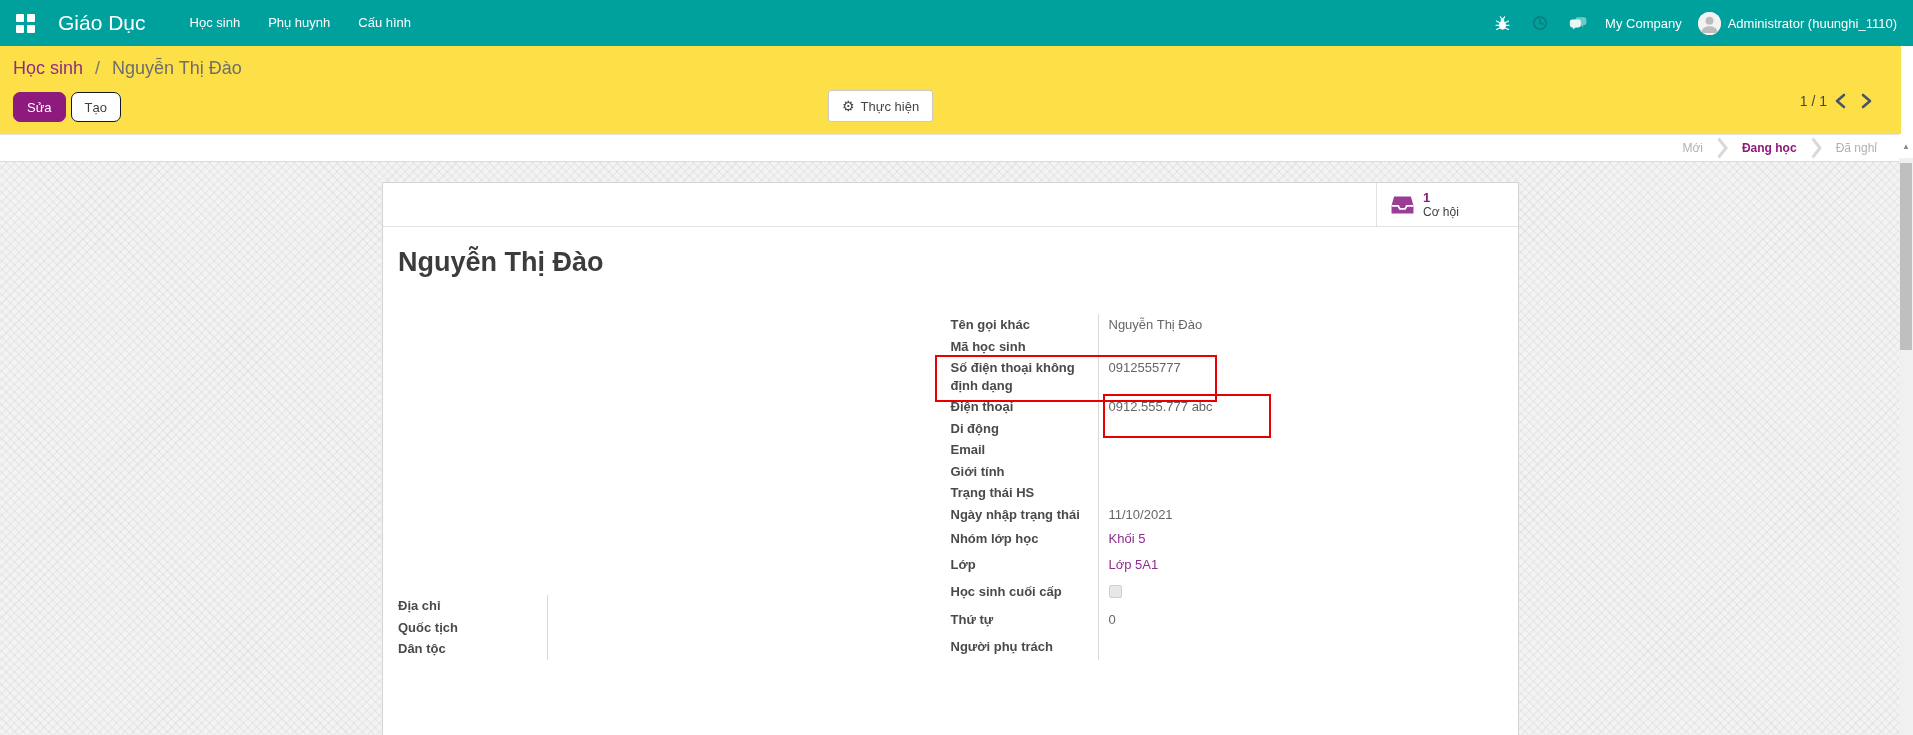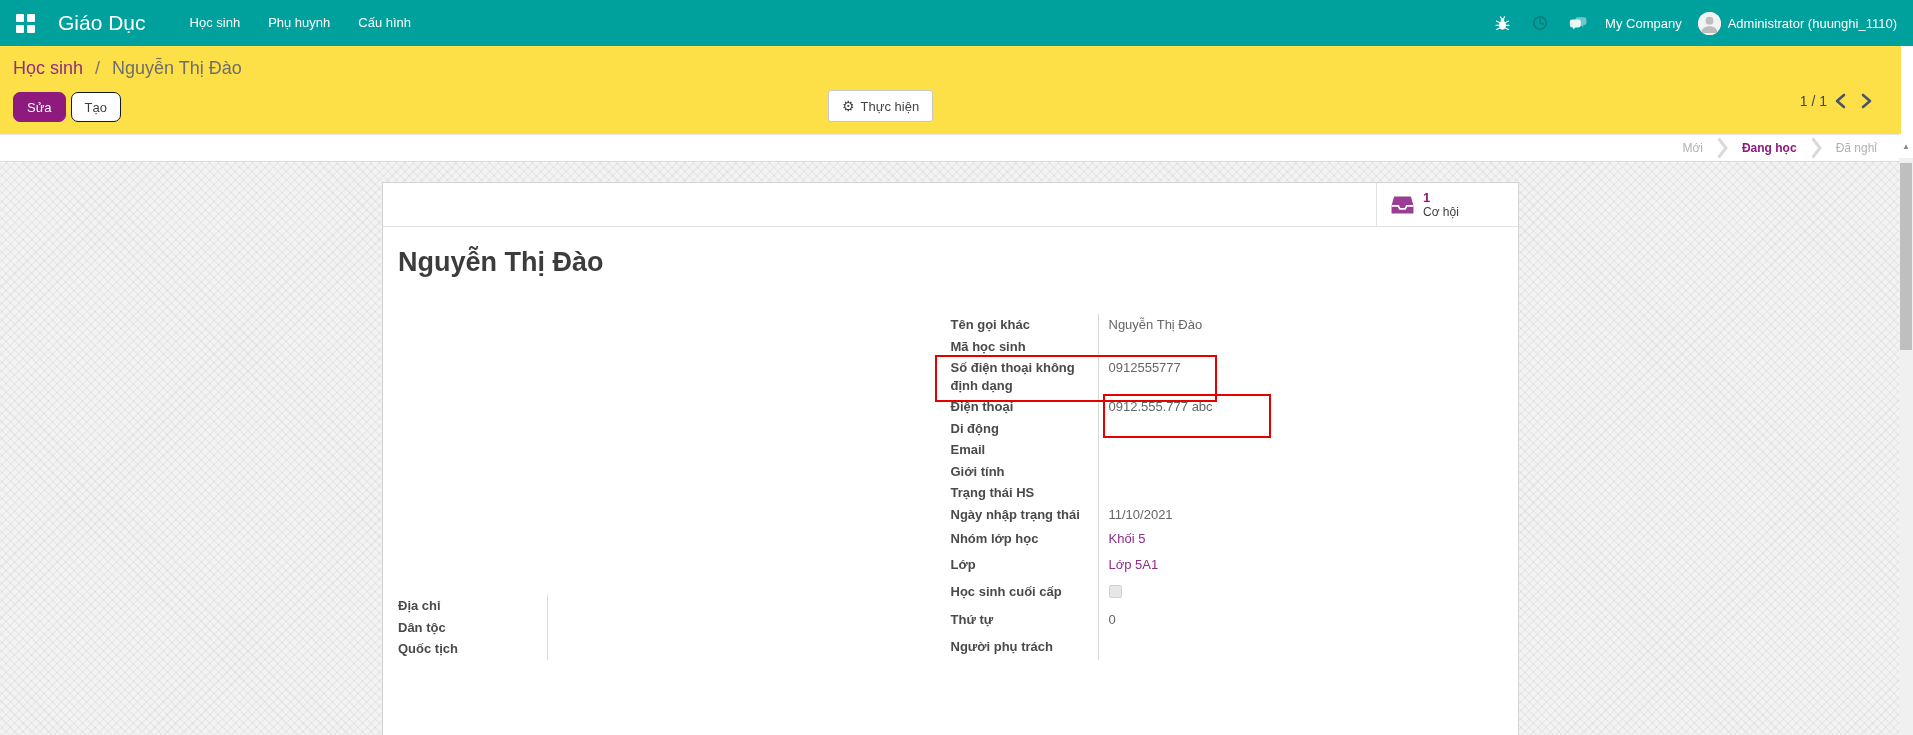--- a/index.html
+++ b/index.html
@@ -238,25 +238,25 @@
     </div>
   </div>
   <div class="sheet-title">Nguyễn Thị Đào</div>
   <div class="groups">
     <div class="group group-left">
         <div class="f-row">
           <div class="f-label">Địa chỉ</div>
           <div class="f-value"><span></span></div>
         </div>
         <div class="f-row">
+          <div class="f-label">Quốc tịch</div>
+          <div class="f-value"><span></span></div>
+        </div>
+        <div class="f-row">
           <div class="f-label">Dân tộc</div>
-          <div class="f-value"><span></span></div>
-        </div>
-        <div class="f-row">
-          <div class="f-label">Quốc tịch</div>
           <div class="f-value"><span></span></div>
         </div>
       </div>
     <div class="group group-right">
         <div class="f-row">
           <div class="f-label">Tên gọi khác</div>
           <div class="f-value"><span>Nguyễn Thị Đào</span></div>
         </div>
         <div class="f-row">
           <div class="f-label">Mã học sinh</div>

